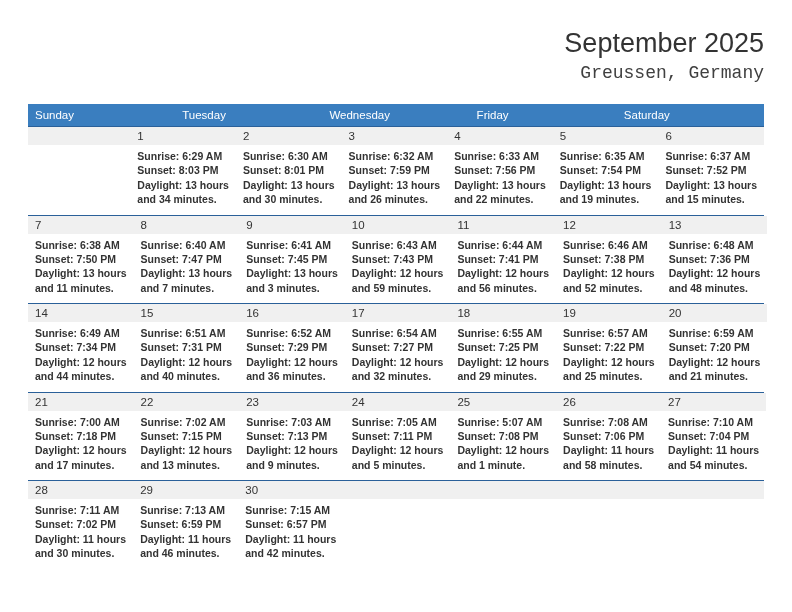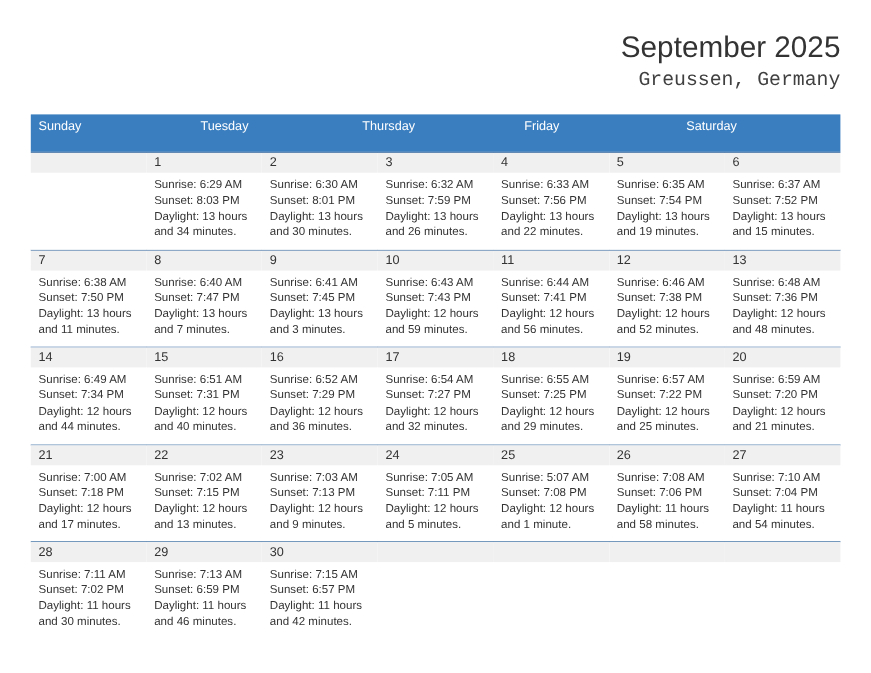--- a/index.html
+++ b/index.html
@@ -88,21 +88,21 @@
   
   .calendar {
     position: absolute;
     left: 28px;
     top: 104px;
     width: 736px;
   }
   .weekdays {
     display: flex;
     background: #3a7ebf;
-    height: 34px;
+    height: 22px;
   }
   .weekday {
     flex: 1 1 0;
     color: #ffffff;
     font-size: 11.5px;
     line-height: 22px;
     padding-left: 7px;
     box-sizing: border-box;
     white-space: nowrap;
   }
@@ -126,20 +126,21 @@
     height: 18px;
   }
   .daynum {
     font-size: 11.5px;
     color: #333333;
     line-height: 18px;
     padding-left: 7px;
   }
   .events {
     padding: 4px 7px 0 7px;
+    font-weight: bold;
   }
   .event-line {
     font-size: 10.5px;
     line-height: 14.4px;
     color: #333333;
     white-space: nowrap;
   }
 </style>
 </head>
 <body>
@@ -154,21 +155,21 @@
       <div class="cal-subtitle">Greussen, Germany</div>
     </div>
 
   </div>
 
   <div class="calendar">
 
     <div class="weekdays">
       <div class="weekday">Sunday</div>
       <div class="weekday">Tuesday</div>
-      <div class="weekday">Thursday</div>
+      <div class="weekday">Wednesday</div>
       <div class="weekday">Friday</div>
       <div class="weekday">Saturday</div>
     </div>
 
     <div class="week">
       <div class="day-cell">
         <div class="daynum-band">
             <div class="daynum"></div>
           </div>
         <div class="events">

